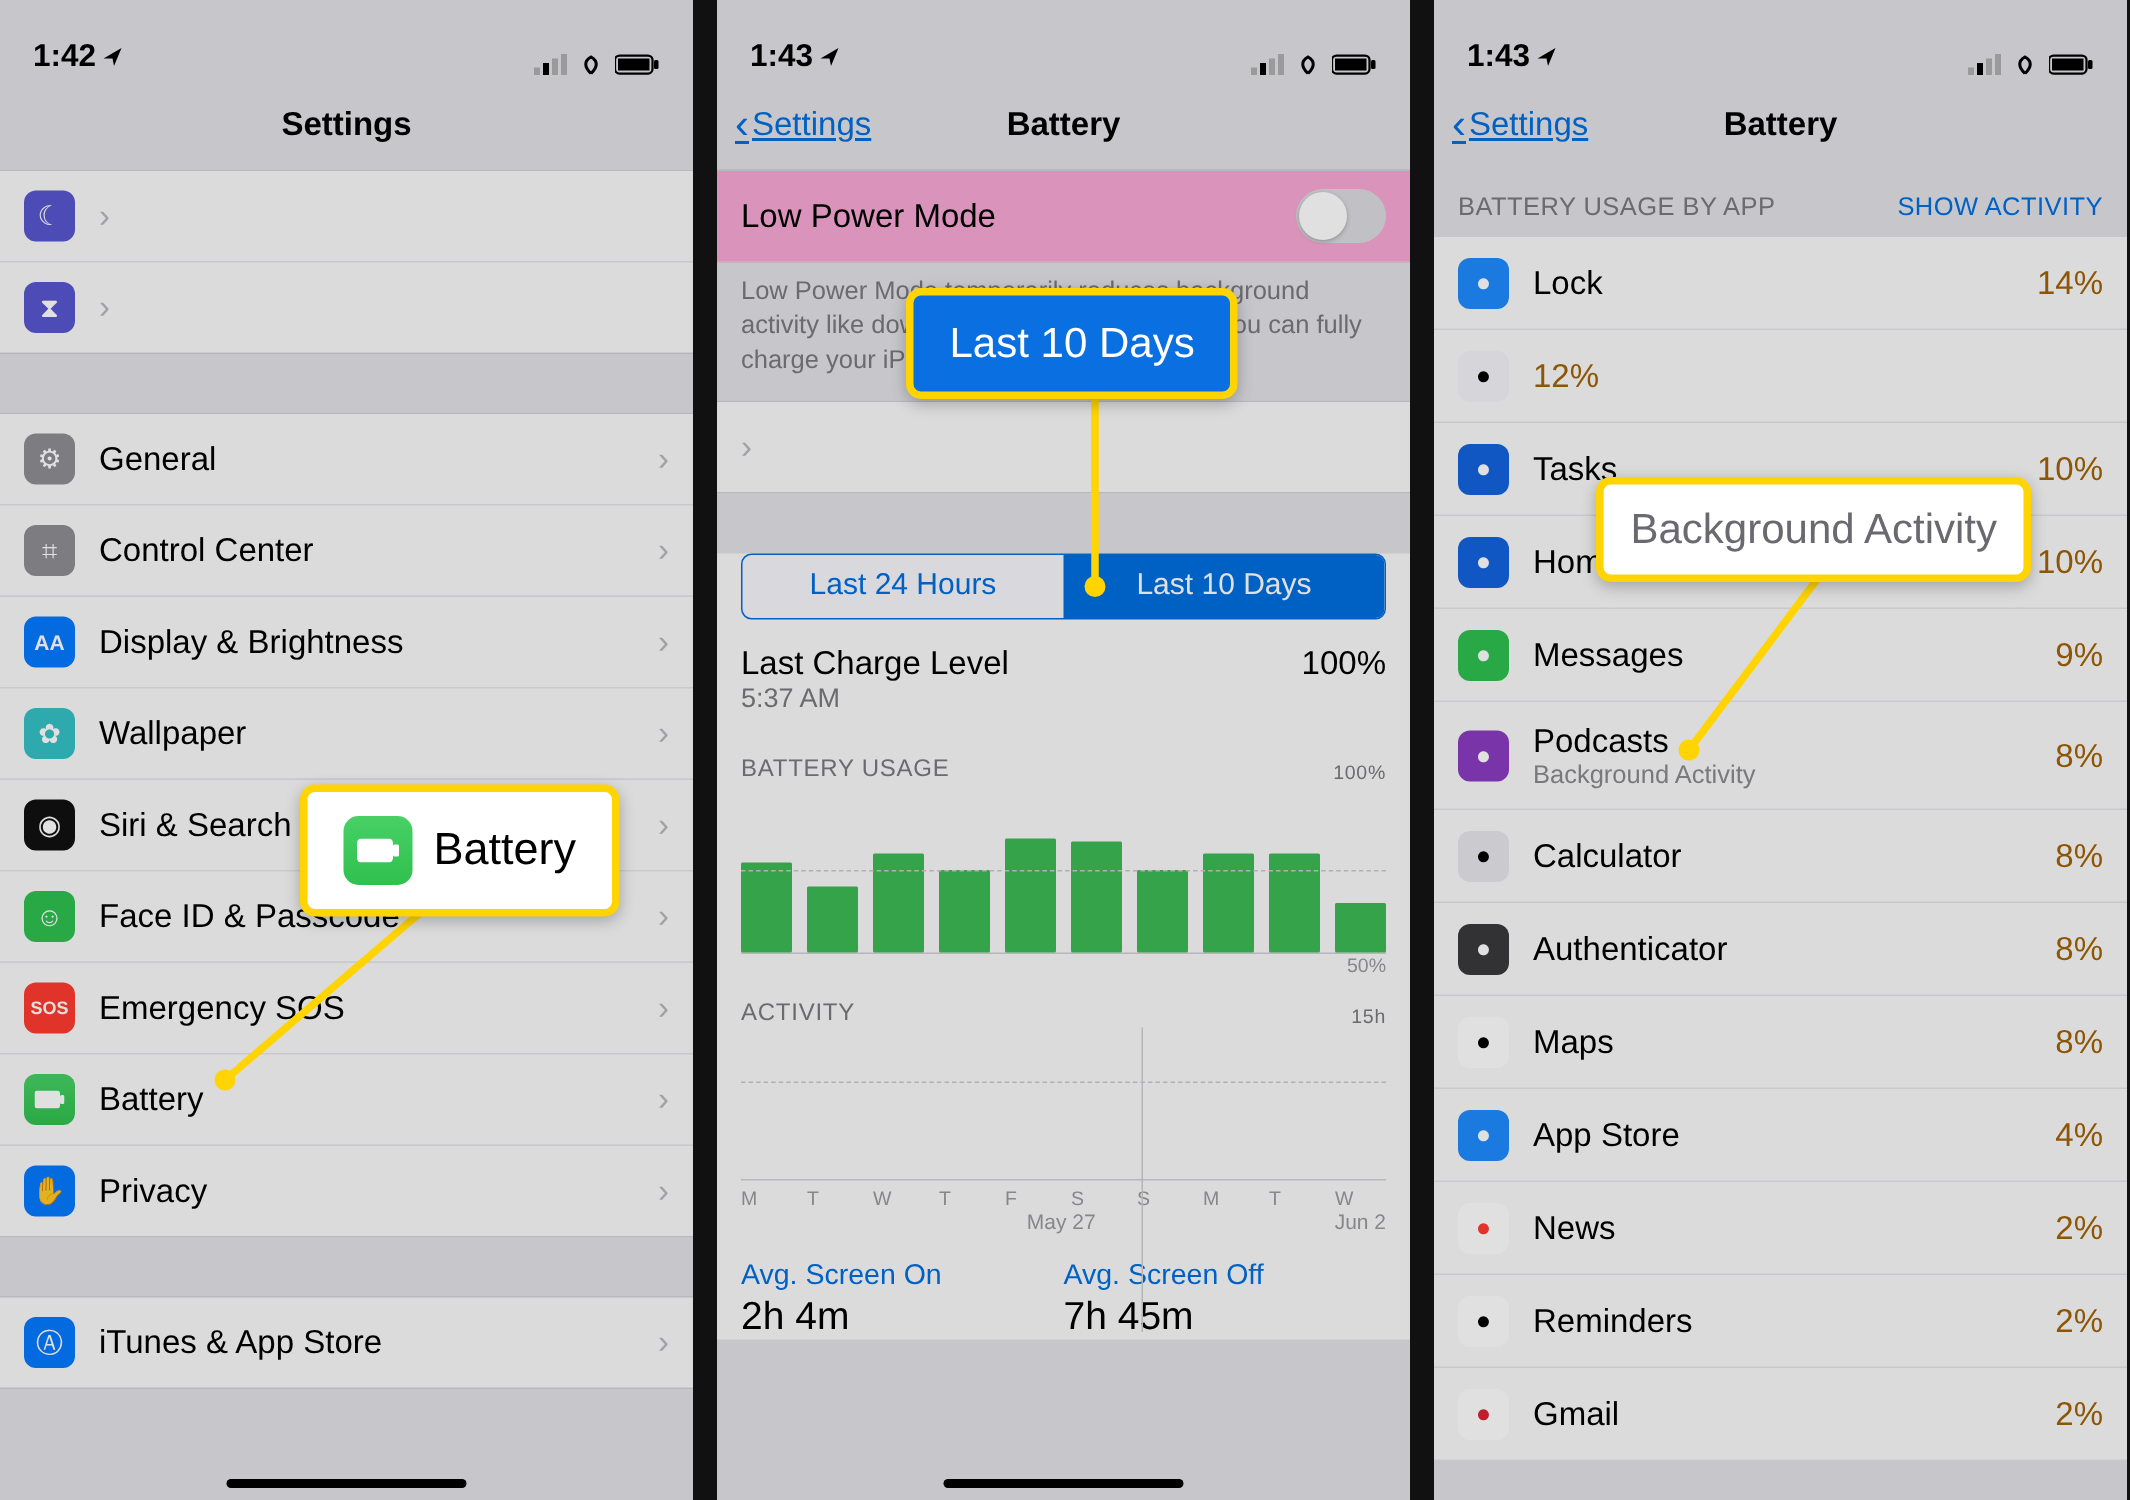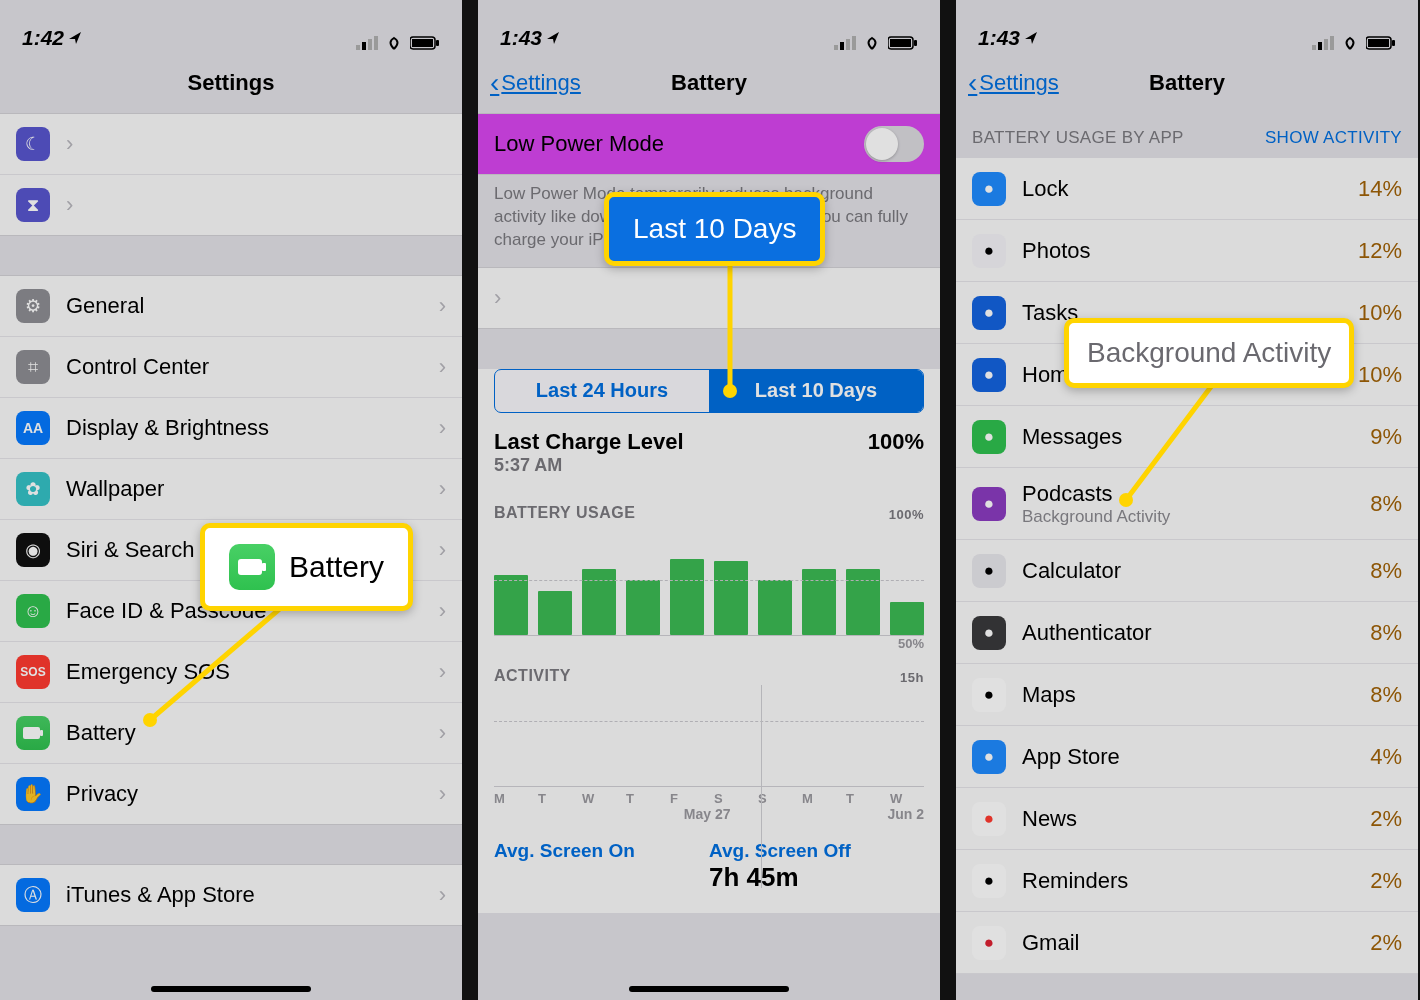--- a/index.html
+++ b/index.html
@@ -1,19 +1,19 @@
 <!DOCTYPE html>
 <html><head>
 <meta charset="utf-8">
 <style>
   * { box-sizing: border-box; margin: 0; padding: 0; font-family: -apple-system, "Helvetica Neue", Arial, sans-serif; }
   body { background: #111; display: flex; gap: 16px; padding: 0; width: 1420px; height: 1000px; }
   .phone { width: 462px; height: 1000px; background:#e3e2e7; position: relative; overflow:hidden; border-radius:0; }
   .dim-overlay { position:absolute; inset:0; background: rgba(0,0,0,0.12); pointer-events:none; z-index:5; }
-  .status-bar { height:52px; display:flex; align-items:flex-end; justify-content:space-between; padding:0 22px 2px; font-size:21px; font-weight:600;font-style:italic; }
+  .status-bar { height:52px; display:flex; align-items:flex-end; justify-content:space-between; padding:0 22px 2px; font-size:21px; font-weight:600; }
   .status-time { display:flex; align-items:center; gap:4px; }
   .status-icons { display:flex; align-items:center; gap:6px; }
   .nav-bar { height:62px; display:flex; align-items:center; position:relative; }
   .nav-title { position:absolute; left:0; right:0; text-align:center; font-size:22px; font-weight:600; }
   .nav-back { color:#006fe0; font-size:22px; padding-left:12px; display:flex; align-items:center; text-decoration:underline; z-index:1;}
   .chev-l { font-size:28px; margin-right:2px; text-decoration:none; display:inline-block;}
   .group-sep { height:40px; }
   .row { background:#fafafa; border-top:1px solid #d3d2d7; border-bottom:1px solid #d3d2d7; height:62px; display:flex; align-items:center; padding:0 16px; position:relative; margin-top:-1px;}
   .row + .row { border-top:1px solid #e5e4e9; }
   .row .icon { width:34px; height:34px; border-radius:8px; margin-right:16px; display:flex; align-items:center; justify-content:center; font-size:18px; color:#fff; flex-shrink:0;}
@@ -212,30 +212,30 @@
         </svg>
     </div>
   </div>
   <div class="nav-bar">
     <div class="nav-back">
         <span class="chev-l">‹</span>
         <span>Settings</span>
       </div>
     <div class="nav-title">Battery</div>
   </div>
-  <div class="row" style="background:#d946ef">
+  <div class="row" style="background:#f9a8d4">
     <div class="label">Low Power Mode</div>
     <div class="toggle"></div>
   </div>
   <div class="footnote">Low Power Mode temporarily reduces background activity like downloads and mail fetch until you can fully charge your iPhone.</div>
   <div class="row">
     <div class="chev">›</div>
   </div>
   <div style="height:30px"></div>
-  <div style="background:#fafafa; padding-bottom:20px;font-weight:bold;">
+  <div style="background:#fafafa; ">
   <div class="seg">
     <div class="off">Last 24 Hours</div>
     <div class="on">Last 10 Days</div>
   </div>
   <div class="charge-row">
     <div>
           <div class="t1">Last Charge Level</div>
           <div class="t2">5:37 AM</div>
         </div>
     <div class="pct">100%</div>
@@ -321,20 +321,21 @@
         <span>T</span>
         <span>W</span>
       </div>
   <div class="axis-dates">
         <span>May 27</span>
         <span>Jun 2</span>
       </div>
   <div class="avg-row">
     <div>
           <div class="al">Avg. Screen On</div>
+          <div class="av">2h 4m</div>
         </div>
     <div>
           <div class="al">Avg. Screen Off</div>
           <div class="av">7h 45m</div>
         </div>
   </div>
   </div>
   <div class="home-ind"></div>
 
   <div class="callout blue" style="top:192px; left:126px;">
@@ -386,23 +387,20 @@
   <div id="applist">
       <div class="app-row">
         <div class="icon" style="background: rgb(31, 139, 255);">●</div>
         <div class="txt">
           <div class="name">Lock</div>
         </div>
         <div class="pct">14%</div>
       </div>
       <div class="app-row">
         <div class="icon" style="background: rgb(244, 243, 248); color: rgb(0, 0, 0);">●</div>
-        <div class="txt">
-          <div class="name">Photos</div>
-        </div>
         <div class="pct">12%</div>
       </div>
       <div class="app-row">
         <div class="icon" style="background: rgb(20, 99, 224);">●</div>
         <div class="txt">
           <div class="name">Tasks</div>
         </div>
         <div class="pct">10%</div>
       </div>
       <div class="app-row">

